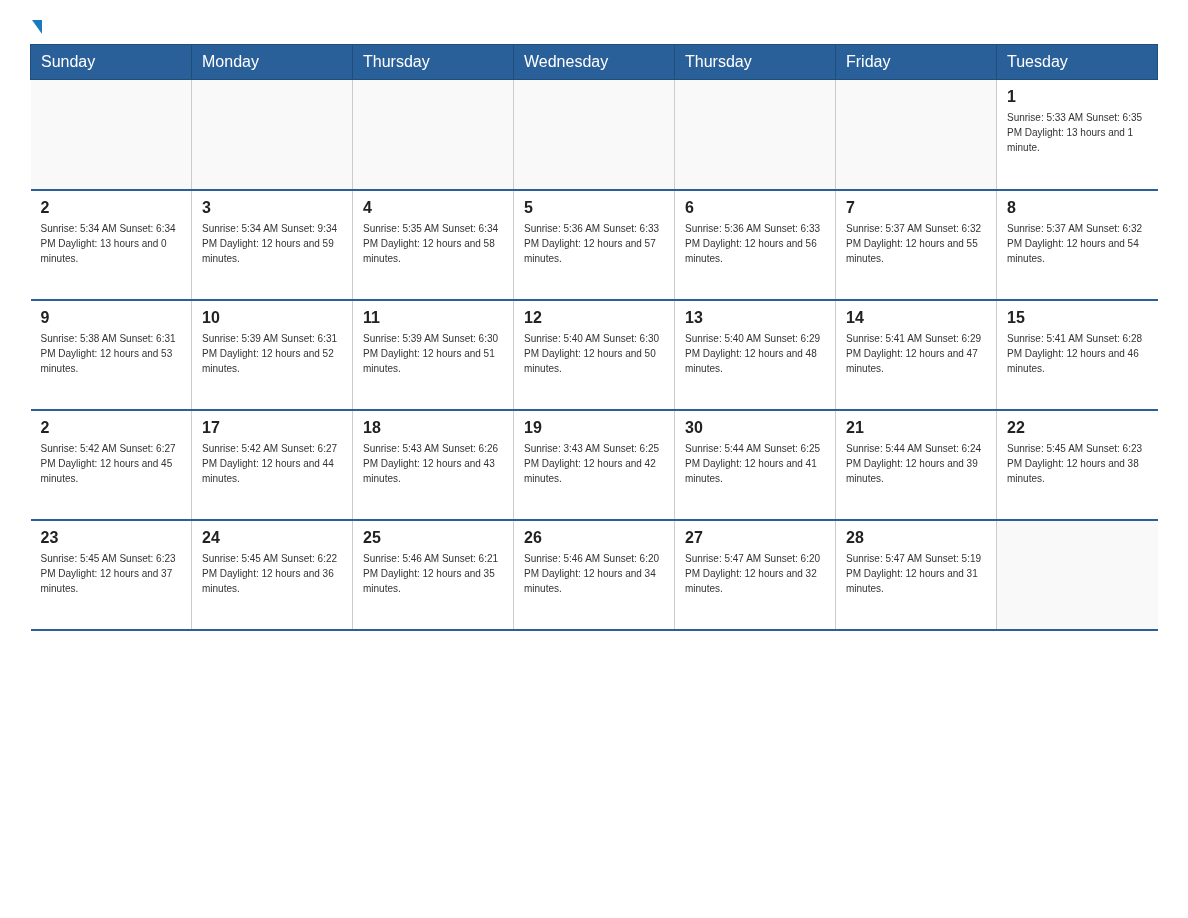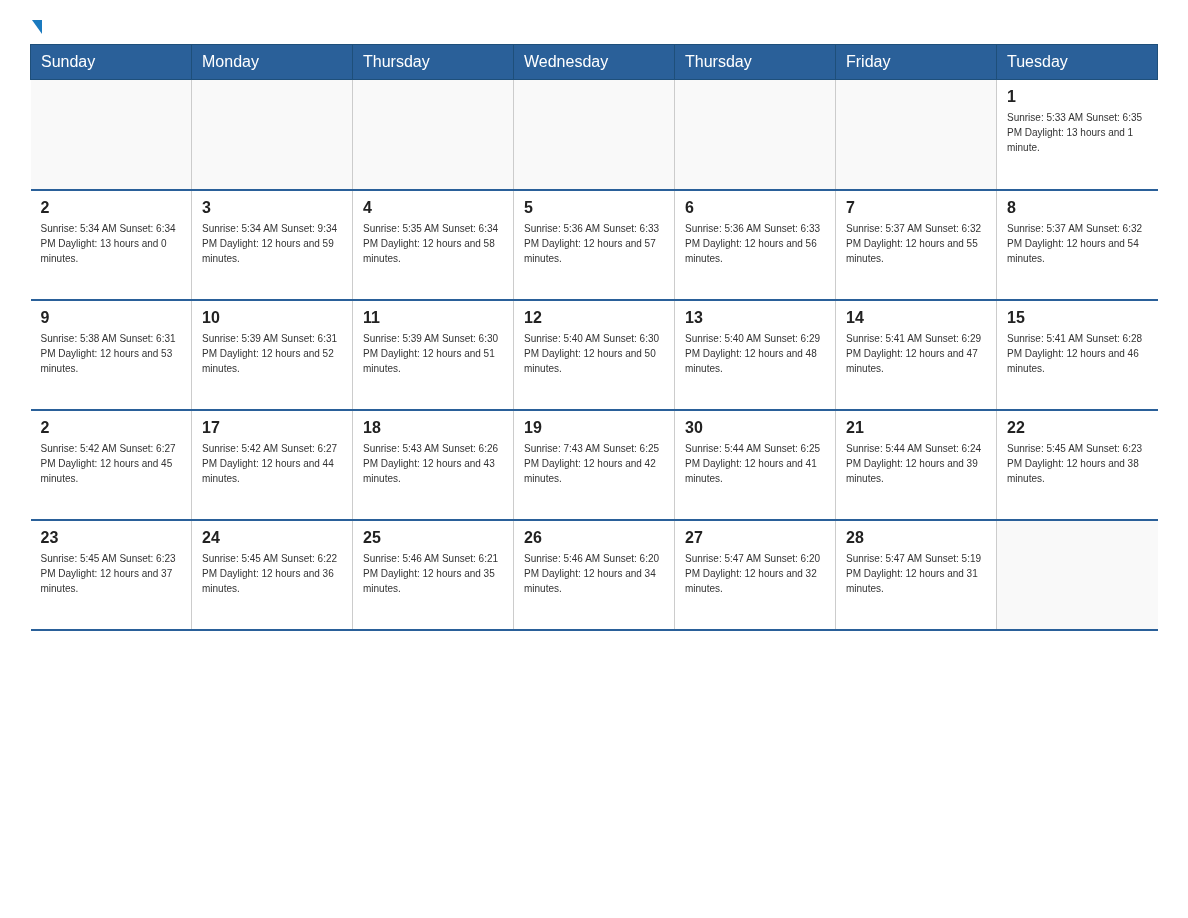--- a/index.html
+++ b/index.html
@@ -254,21 +254,21 @@
 Daylight: 12 hours and 44 minutes.</div>
         </td>
         <td>
           <span class="day-number">18</span>
           <div class="day-info">Sunrise: 5:43 AM
 Sunset: 6:26 PM
 Daylight: 12 hours and 43 minutes.</div>
         </td>
         <td>
           <span class="day-number">19</span>
-          <div class="day-info">Sunrise: 7:43 AM
+          <div class="day-info">Sunrise: 3:43 AM
 Sunset: 6:25 PM
 Daylight: 12 hours and 42 minutes.</div>
         </td>
         <td>
           <span class="day-number">30</span>
           <div class="day-info">Sunrise: 5:44 AM
 Sunset: 6:25 PM
 Daylight: 12 hours and 41 minutes.</div>
         </td>
         <td>

